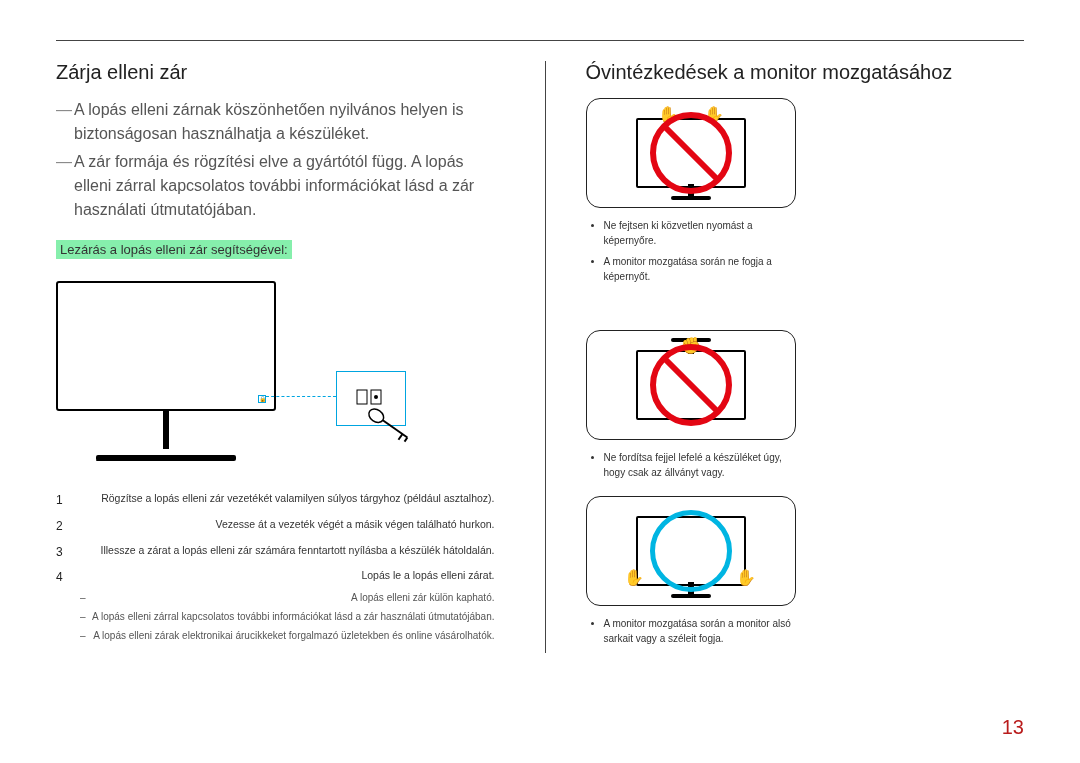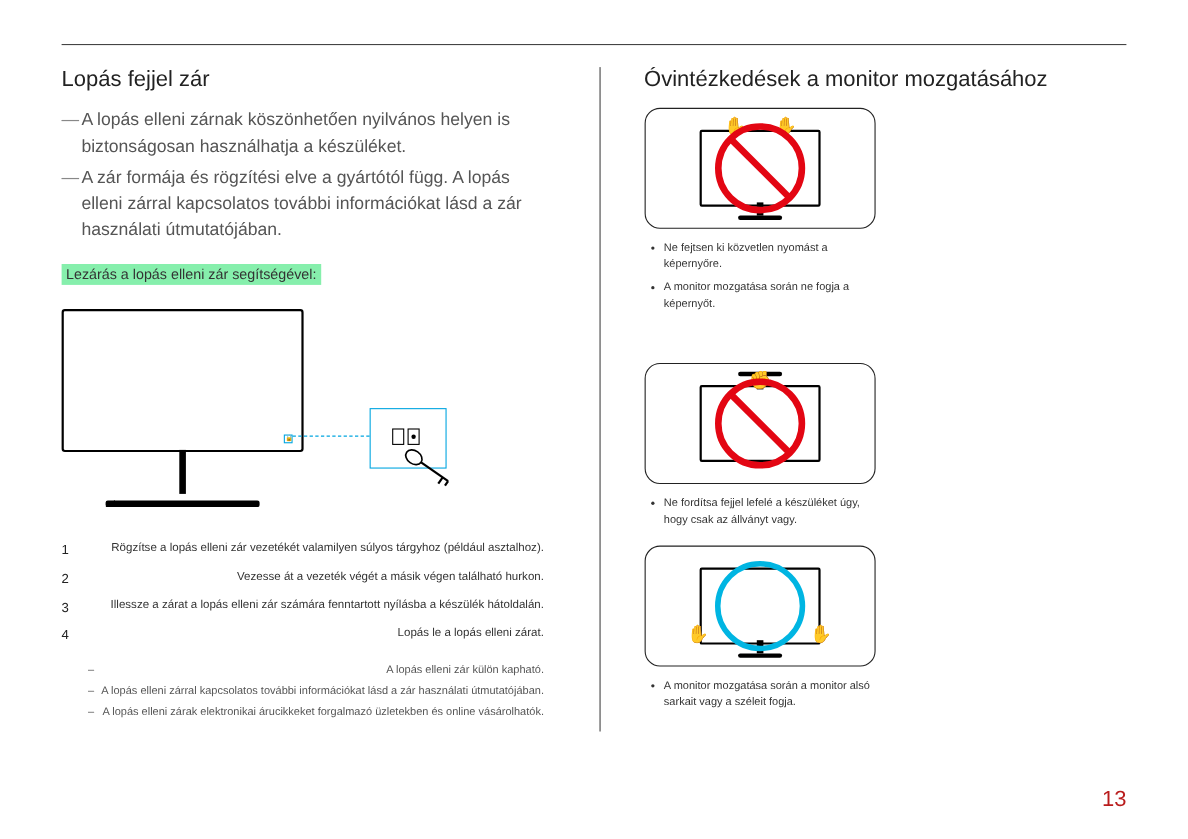--- a/index.html
+++ b/index.html
@@ -143,21 +143,21 @@
   ol.steps > li::before {
     content: counter(step);
     position: absolute;
     left: 0;
     font-weight: 500;
     color: #222;
     font-size: 12px;
   }
   ul.sub {
     list-style: none;
-    margin-top: 18px;
+    margin-top: 6px;
   }
   ul.sub li {
     font-size: 10px;
     color: #555;
     padding-left: 12px;
     position: relative;
     margin-bottom: 4px;
   }
   ul.sub li::before {
     content: "–";
@@ -237,21 +237,21 @@
     right: 56px;
     font-size: 20px;
     color: #b91c1c;
   }
 </style>
 </head>
 <body>
 
 <div class="columns">
   <div class="col col-left">
-    <h2>Lopás fejjel zár</h2>
+    <h2>Zárja elleni zár</h2>
     <p class="note">A lopás elleni zárnak köszönhetően nyilvános helyen is biztonságosan használhatja a készüléket.</p>
     <p class="note">A zár formája és rögzítési elve a gyártótól függ. A lopás elleni zárral kapcsolatos további információkat lásd a zár használati útmutatójában.</p>
     <div class="subheading">Lezárás a lopás elleni zár segítségével:</div>
 
     <div class="lock-figure">
       <div class="monitor-rect">
         <div class="lock-slot">🔒</div>
       </div>
       <div class="monitor-base"></div>
       <div class="lock-dashline"></div>

